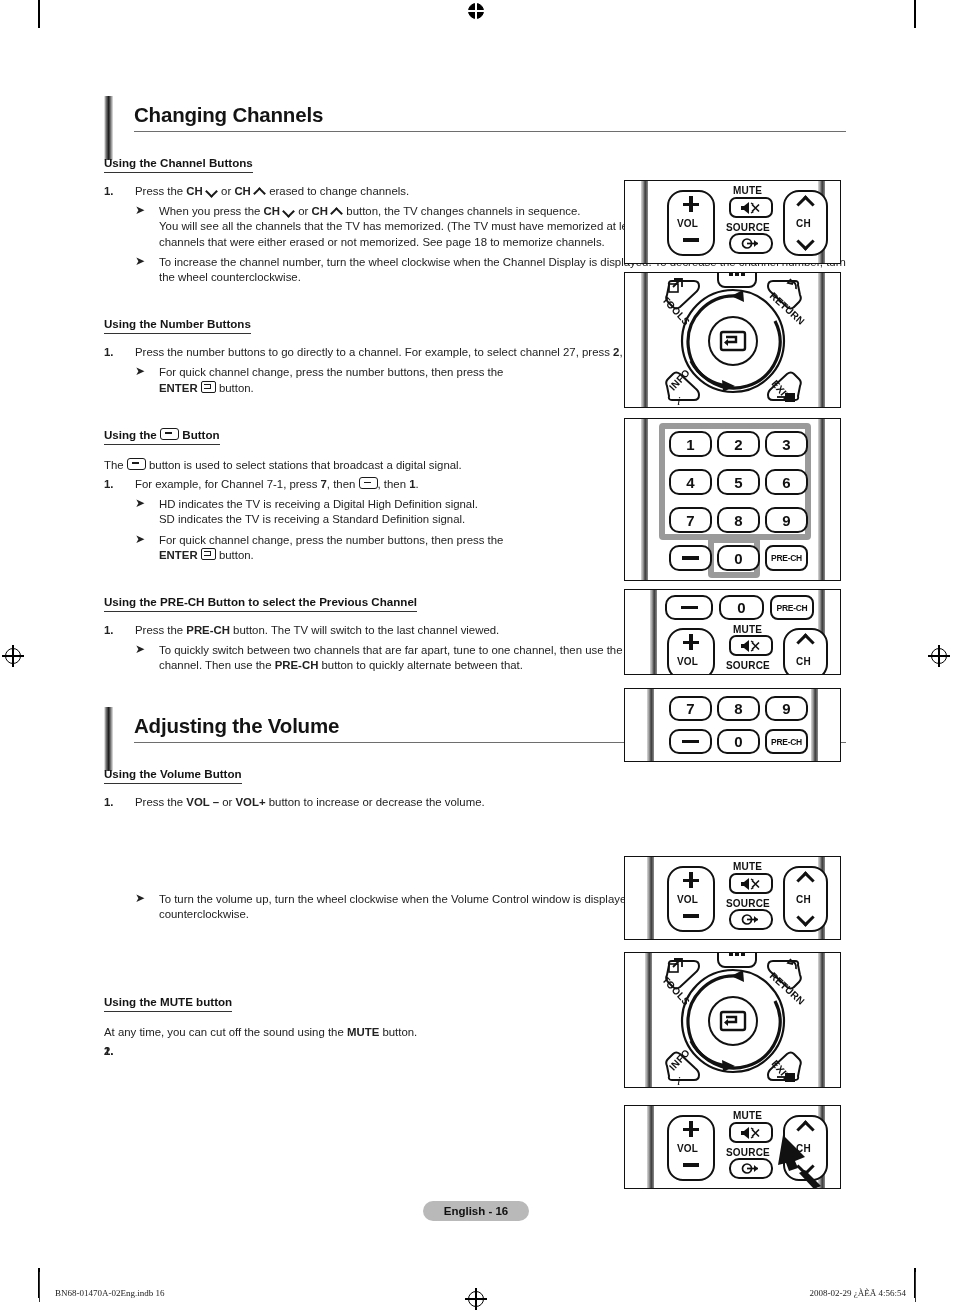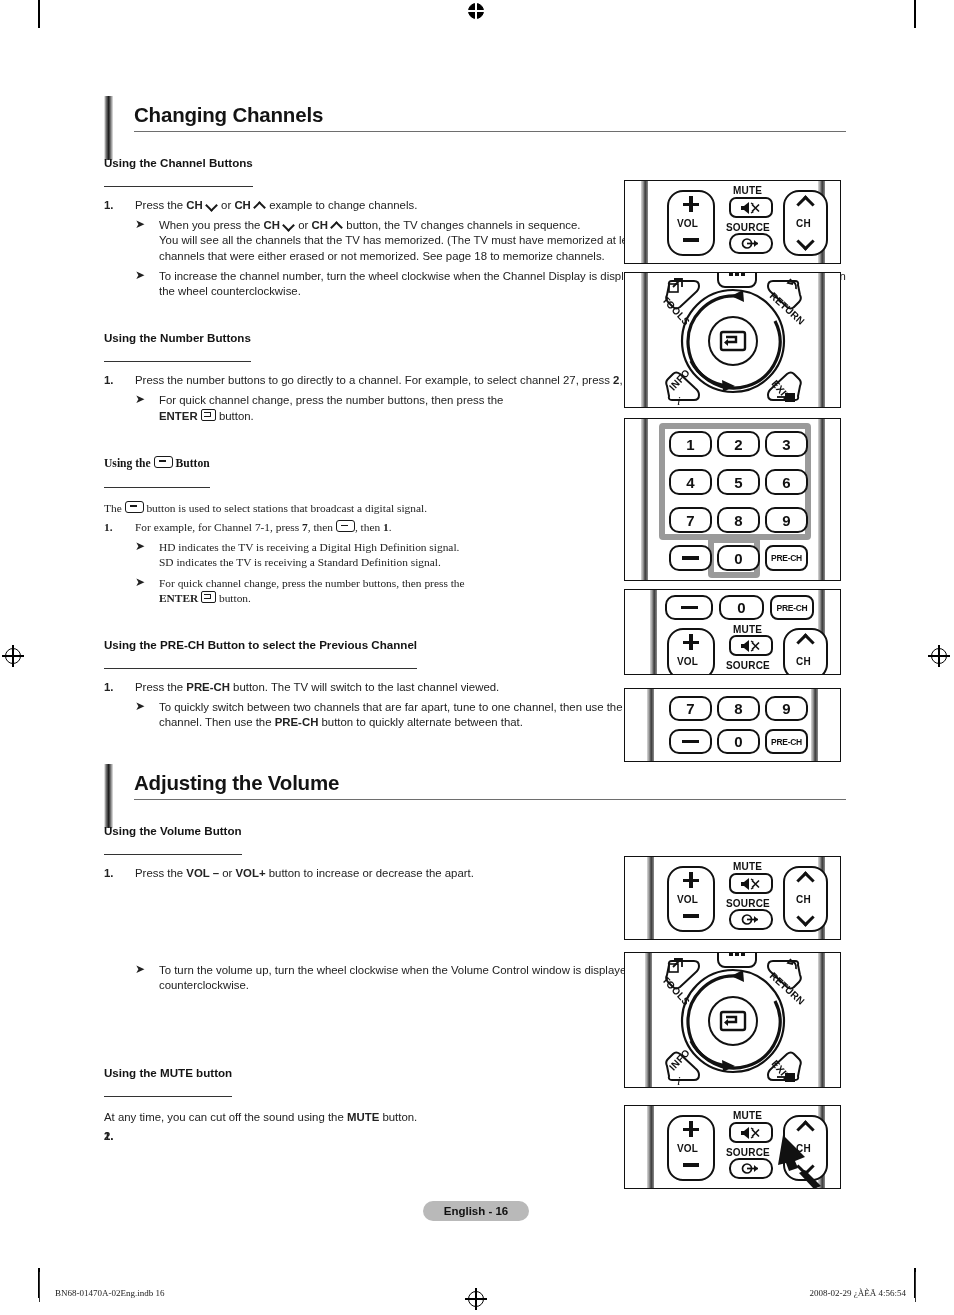--- a/index.html
+++ b/index.html
@@ -90,21 +90,21 @@
     background: #6e6e6e;
   }
 
   
   .sub-head {
     display: inline-block;
     font-size: 11.6px;
     font-weight: bold;
     color: #141414;
     border-bottom: 1.4px solid #333;
-    padding-bottom: 16px;
+    padding-bottom: 2px;
     line-height: 14px;
   }
 
   .block { position: relative; }
 
   
   .para {
     font-size: 11.4px;
     line-height: 15.2px;
     color: #222;
@@ -365,21 +365,21 @@
       <div class="section-bar" style="height:64px; top:-4px;"></div>
       <div class="section-title">Changing Channels</div>
       <div class="section-rule"></div>
     </div>
 
     <div class="block" style="margin-top:9px;">
       <div class="sub-head">Using the Channel Buttons</div>
 
       <div class="num-item" style="margin-top:11px;">
         <span class="num">1.</span>
-        <span><span>Press the </span><b>CH</b> <span class="g-chdown"></span><span> or </span><b>CH</b> <span class="g-chup"></span><span> example to change channels.</span></span>
+        <span><span>Press the </span><b>CH</b> <span class="g-chdown"></span><span> or </span><b>CH</b> <span class="g-chup"></span><span> erased to change channels.</span></span>
       </div>
 
       <div class="bullet-item indent-1" style="margin-top:5px;">
         <span class="bullet">➤</span>
         <span><span>When you press the </span><b>CH</b> <span class="g-chdown"></span><span> or </span><b>CH</b> <span class="g-chup"></span><span> button, the TV changes channels in sequence.</span><br><span>You will see all the channels that the TV has memorized. (The TV must have memorized at least three channels). You will not see channels that were either erased or not memorized. See page 18 to memorize channels.</span></span>
       </div>
 
       <div class="bullet-item indent-1" style="margin-top:5px;">
         <span class="bullet">➤</span>
         <span>To increase the channel number, turn the wheel clockwise when the Channel Display is displayed. To decrease the channel number, turn the wheel counterclockwise.</span>
@@ -393,21 +393,21 @@
         <span class="num">1.</span>
         <span><span>Press the number buttons to go directly to a channel. For example, to select channel 27, press </span><b>2</b><span>, then </span><b>7</b><span>.</span></span>
       </div>
 
       <div class="bullet-item indent-1" style="margin-top:5px;">
         <span class="bullet">➤</span>
         <span><span>For quick channel change, press the number buttons, then press the </span><br><b>ENTER</b> <span class="g-enter"></span><span> button.</span></span>
       </div>
     </div>
 
-    <div class="block" style="margin-top:29px;font-family:Liberation Serif, serif;">
+    <div class="block" style="margin-top:29px;">
       <div class="sub-head"><span>Using the </span><span class="g-dash"></span><span> Button</span></div>
 
       <div class="para" style="margin-top:13px;">
         <span>The </span><span class="g-dash"></span><span> button is used to select stations that broadcast a digital signal.</span>
       </div>
 
       <div class="num-item" style="margin-top:4px;">
         <span class="num">1.</span>
         <span><span>For example, for Channel 7-1, press </span><b>7</b><span>, then </span><span class="g-dash"></span><span>, then </span><b>1</b><span>.</span></span>
       </div>
@@ -441,21 +441,21 @@
       <div class="section-bar" style="height:64px; top:-4px;"></div>
       <div class="section-title">Adjusting the Volume</div>
       <div class="section-rule"></div>
     </div>
 
     <div class="block" style="margin-top:9px;">
       <div class="sub-head">Using the Volume Button</div>
 
       <div class="num-item" style="margin-top:11px;">
         <span class="num">1.</span>
-        <span><span>Press the </span><b>VOL –</b><span> or </span><b>VOL+</b><span> button to increase or decrease the apart.</span></span>
+        <span><span>Press the </span><b>VOL –</b><span> or </span><b>VOL+</b><span> button to increase or decrease the volume.</span></span>
       </div>
 
       <div class="bullet-item indent-1" style="margin-top:82px;">
         <span class="bullet">➤</span>
         <span>To turn the volume up, turn the wheel clockwise when the Volume Control window is displayed. To turn the volume down, turn the wheel counterclockwise.</span>
       </div>
     </div>
 
     <div class="block" style="margin-top:70px;">
       <div class="sub-head">Using the MUTE button</div>

